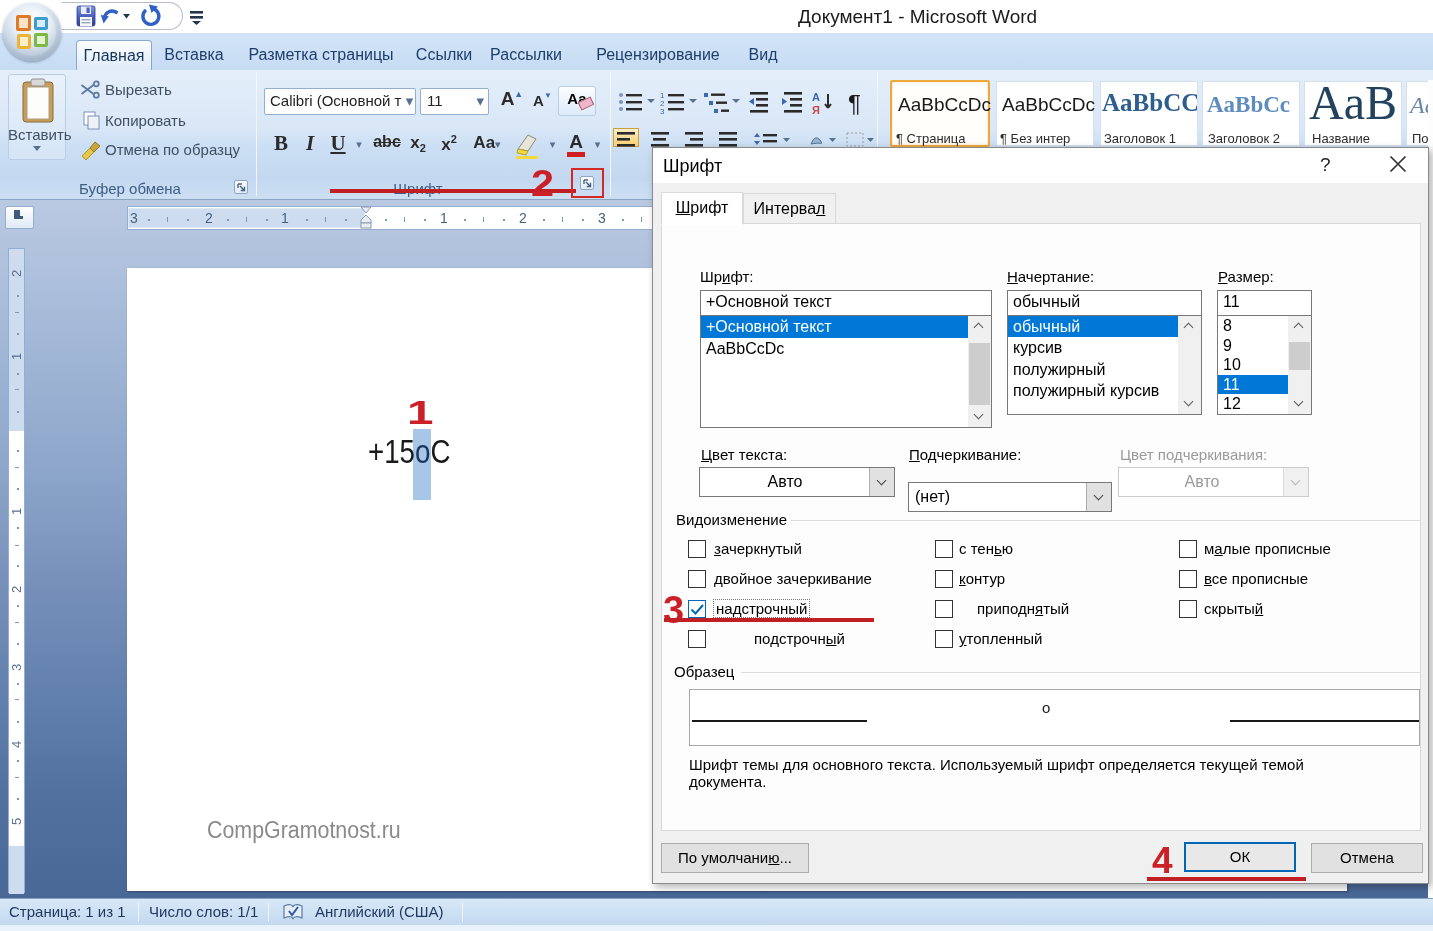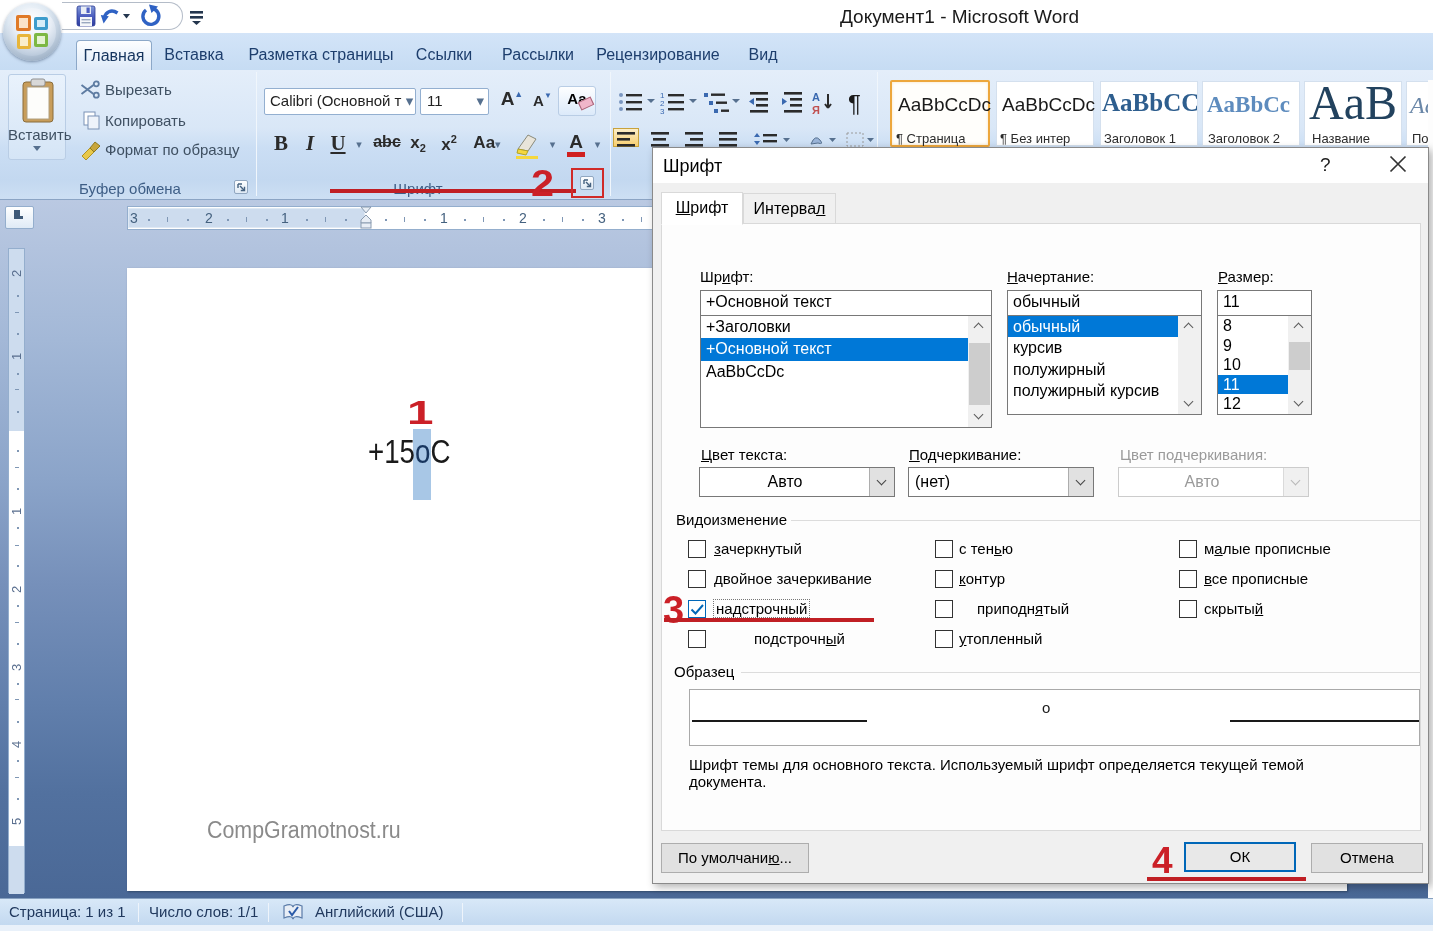--- a/index.html
+++ b/index.html
@@ -2,21 +2,21 @@
 <html><head>
 <meta charset="utf-8">
 <style>
 * { margin:0; padding:0; box-sizing:border-box; }
 html,body { width:1433px; height:931px; overflow:hidden; }
 body { font-family:"Liberation Sans", sans-serif; position:relative; background:#fff; }
 .abs { position:absolute; }
 
 
 #titlebar { left:0; top:0; width:1433px; height:33px; background:#ffffff; }
-#title-text { left:840px; top:6px; font-size:19px; color:#1a1a1a; }
+#title-text { left:798px; top:6px; font-size:19px; color:#1a1a1a; }
 
 
 #tabrow { left:0; top:33px; width:1433px; height:37px;
   background:linear-gradient(to bottom,#d3e4f8,#c6dcf3); }
 .tab { top:40px; height:30px; line-height:30px; text-align:center; font-size:16px; color:#1d3e6d; }
 .tab.active { background:linear-gradient(to bottom,#fdfeff,#eaf2fb 60%,#dfeaf8); border:1px solid #8ca8c8; border-bottom:none; border-radius:4px 4px 0 0; color:#16355e; }
 
 
 #ribbon { left:0; top:70px; width:1433px; height:130px;
   background:linear-gradient(to bottom,#e4eefa 0%,#d9e7f7 45%,#cbdef4 60%,#c3d8f0 85%,#cddff3 100%);
@@ -121,21 +121,21 @@
   <rect x="5" y="23" width="8" height="9" fill="#faeecb"></rect>
   <rect x="19" y="19" width="14" height="14" rx="2" fill="#7cb844"></rect>
   <rect x="22" y="22" width="8" height="8" fill="#e4f3d2"></rect>
 </svg>
 
 <div class="abs" id="tabrow"></div>
 <div class="abs tab active" style="left:76px;width:76px;">Главная</div>
 <div class="abs tab" style="left:156px;width:76px;">Вставка</div>
 <div class="abs tab" style="left:245px;width:152px;">Разметка страницы</div>
 <div class="abs tab" style="left:408px;width:72px;">Ссылки</div>
-<div class="abs tab" style="left:500px;width:76px;">Рассылки</div>
+<div class="abs tab" style="left:488px;width:76px;">Рассылки</div>
 <div class="abs tab" style="left:592px;width:132px;">Рецензирование</div>
 <div class="abs tab" style="left:743px;width:40px;">Вид</div>
 
 <div class="abs" id="ribbon"></div>
 <div class="abs vsep" style="left:256px;"></div>
 <div class="abs vsep" style="left:610px;"></div>
 <div class="abs vsep" style="left:877px;"></div>
 
 <div class="abs" style="left:8px;top:74px;width:58px;height:86px;border:1px solid #b9cde5;border-radius:3px;background:linear-gradient(to bottom,#e9f2fc,#d5e5f6);"></div>
 <svg class="abs" style="left:20px;top:78px;" width="36" height="46" viewBox="0 0 36 46">
@@ -154,21 +154,21 @@
 <div class="abs" style="left:105px;top:81px;font-size:15px;color:#3f5062;">Вырезать</div>
 <svg class="abs" style="left:82px;top:111px;" width="19" height="19" viewBox="0 0 19 19">
   <rect x="2" y="1" width="11" height="13" fill="#fff" stroke="#7a92b5"></rect>
   <rect x="6" y="5" width="11" height="13" fill="#eef3fa" stroke="#7a92b5"></rect>
 </svg>
 <div class="abs" style="left:105px;top:112px;font-size:15px;color:#3f5062;">Копировать</div>
 <svg class="abs" style="left:80px;top:140px;" width="22" height="20" viewBox="0 0 22 20">
   <path d="M2 16 L10 8 L14 12 L6 20 Z" fill="#e8c84a" stroke="#b09325"></path>
   <path d="M10 8 L15 2 L20 6 L14 12 Z" fill="#c8a63c" stroke="#8f7a20"></path>
 </svg>
-<div class="abs" style="left:105px;top:141px;font-size:15px;color:#3f5062;">Формат по образцу</div>
+<div class="abs" style="left:105px;top:141px;font-size:15px;color:#3f5062;">Отмена по образцу</div>
 <div class="abs grouplabel" style="left:40px;width:180px;">Буфер обмена</div>
 <div class="abs launcher" style="left:234px;top:180px;">
     <svg width="13" height="13" viewBox="0 0 13 13">
       <path d="M3 3 h4 M3 3 v4" stroke="#44617f" stroke-width="1.4" fill="none"></path>
       <path d="M5 5 l4.2 4.2" stroke="#44617f" stroke-width="1.4"></path>
       <path d="M9.5 5.8 v3.7 h-3.7" stroke="#44617f" stroke-width="1.4" fill="none"></path>
     </svg>
   </div>
 
 <div class="abs" style="left:264px;top:88px;width:152px;height:27px;background:#fff;border:1px solid #93afd0;border-radius:2px;font-size:15px;color:#222;padding:3px 0 0 5px;white-space:nowrap;overflow:hidden;">Calibri (Основной т<span style="color:#56708f;"> ▾</span></div>
@@ -456,21 +456,20 @@
   <div class="abs" id="dlg-panel"></div>
   <div class="abs dtab active" style="left:8px;width:82px;"><u>Ш</u>рифт</div>
   <div class="abs dtab" style="left:90px;width:93px;">Интерва<u>л</u></div>
 
   <div class="abs dlabel" style="left:47px;top:120px;">Шр<u>и</u>фт:</div>
   <div class="abs dlabel" style="left:354px;top:120px;"><u>Н</u>ачертание:</div>
   <div class="abs dlabel" style="left:565px;top:120px;"><u>Р</u>азмер:</div>
 
   <div class="abs dinput" style="left:47px;top:142px;width:292px;height:26px;">+Основной текст</div>
   <div class="abs dlist" style="left:47px;top:167px;width:292px;height:113px;">
-    <div class="litem">+Заголовки</div>
     <div class="litem sel">+Основной текст</div>
     <div class="litem">AaBbCcDc</div>
   </div>
   <div class="abs sbar" style="left:315px;top:168px;width:23px;height:111px;">
     <div class="sarrow" style="top:0;">
         <span class="chup"></span>
       </div>
     <div style="position:absolute;left:1px;top:27px;width:21px;height:62px;background:#cdcdcd;"></div>
     <div class="sarrow" style="bottom:0;">
         <span class="chdn"></span>
@@ -512,21 +511,21 @@
   </div>
 
   <div class="abs dlabel" style="left:48px;top:298px;"><u>Ц</u>вет текста:</div>
   <div class="abs combo" style="left:46px;top:319px;width:196px;height:30px;">
     <div style="position:absolute;left:0;top:5px;width:170px;text-align:center;font-size:16px;">Авто</div>
     <div class="combobtn">
         <span class="chdn" style="left:8px;top:9px;border-color:#444;"></span>
       </div>
   </div>
   <div class="abs dlabel" style="left:256px;top:298px;"><u>П</u>одчеркивание:</div>
-  <div class="abs combo" style="left:255px;top:319px;width:186px;height:30px;">
+  <div class="abs combo" style="left:255px;top:334px;width:204px;height:30px;">
     <div style="position:absolute;left:6px;top:5px;font-size:16px;">(нет)</div>
     <div class="combobtn">
         <span class="chdn" style="left:8px;top:9px;border-color:#444;"></span>
       </div>
   </div>
   <div class="abs dlabel" style="left:467px;top:298px;color:#9a9a9a;">Цвет подчеркивания:</div>
   <div class="abs combo" style="left:465px;top:319px;width:191px;height:30px;border-color:#cccccc;">
     <div style="position:absolute;left:0;top:5px;width:166px;text-align:center;color:#9a9a9a;font-size:16px;">Авто</div>
     <div class="combobtn" style="background:#f0f0f0;border-left-color:#dadada;">
         <span class="chdn" style="left:8px;top:9px;border-color:#b8b8b8;"></span>

